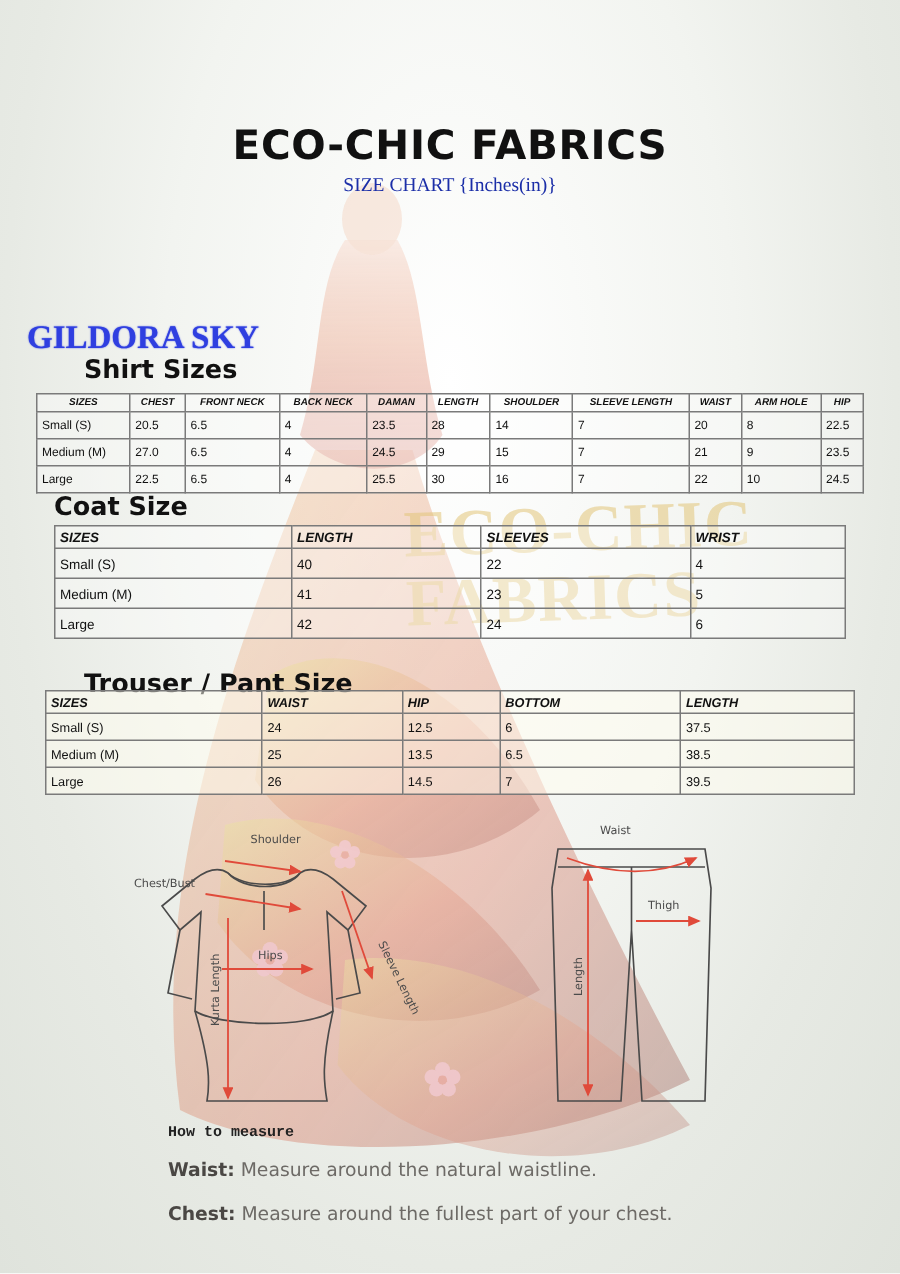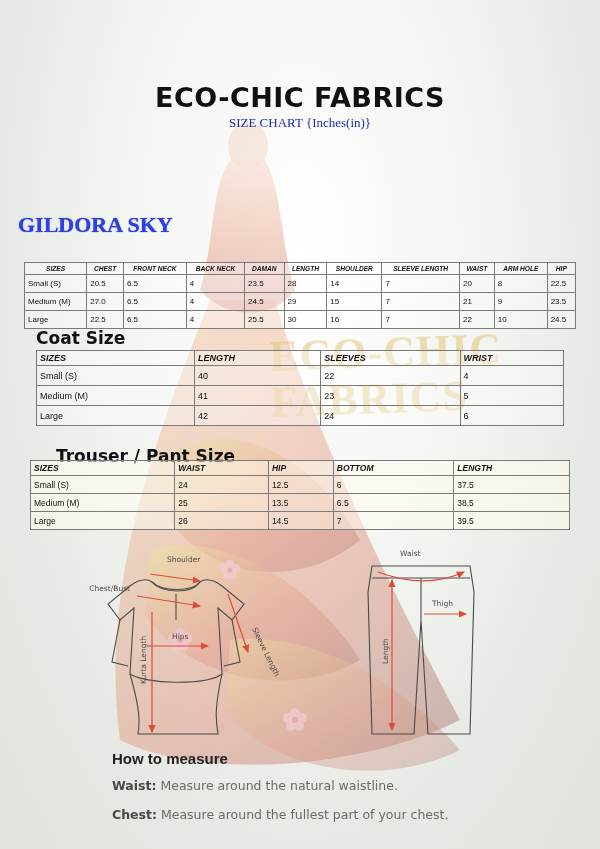--- a/index.html
+++ b/index.html
@@ -114,22 +114,22 @@
     position:absolute;
     left:0;top:452px;width:600px;height:210px;
   }
   .howto{
     position:absolute;
     left:112px;top:668px;
     width:420px;
   }
   .howto h3{
     margin:0 0 10px 0;
-    font-family:Liberation Sans, sans-serif;
-    font-size:15px;
+    font-family:Liberation Mono, monospace;
+    font-size:10px;
     font-weight:bold;
     color:#222;
   }
   .howto p{
     margin:0 0 12px 0;
     font-family:"DejaVu Sans", sans-serif;
     font-size:12.5px;
     line-height:17px;
     color:#6d6a66;
   }
@@ -203,20 +203,21 @@
 
   <div class="wm-text"><span>ECO-CHIC</span>
 <span>FABRICS</span></div>
 
   <div class="content">
 
     <div class="brand">ECO-CHIC FABRICS</div>
     <div class="subbrand">SIZE CHART {Inches(in)}</div>
     <div class="gildora">GILDORA SKY</div>
 
+    <div class="sect-title" style="position:absolute;left:0;top:155px;">Shirt Sizes</div>
     <table class="tbl-shirt">
       <thead>
           <tr id="shirt-head">
             <th>SIZES</th>
             <th>CHEST</th>
             <th>FRONT NECK</th>
             <th>BACK NECK</th>
             <th>DAMAN</th>
             <th>LENGTH</th>
             <th>SHOULDER</th>

